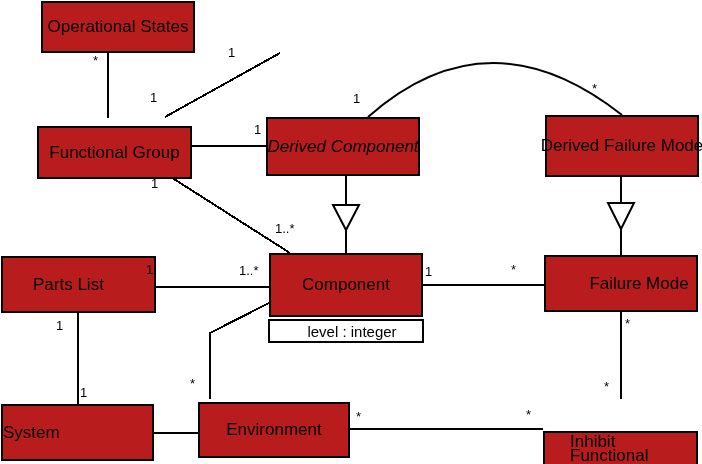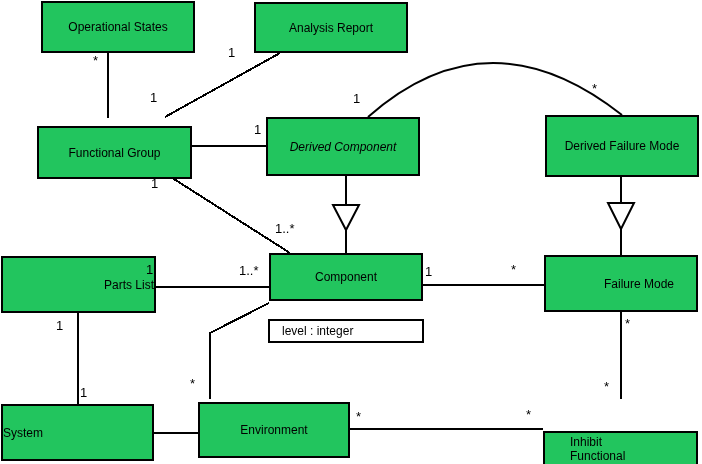--- a/index.html
+++ b/index.html
@@ -18,44 +18,45 @@
   }
   #wires {
     position: absolute;
     left: 0;
     top: 0;
   }
   .uml-class {
     position: absolute;
     box-sizing: border-box;
     border: 2px solid #000000;
-    background: #22c55e;
+    background: #b91c1c;
     display: flex;
     align-items: center;
     justify-content: center;
-    font-size: 12px;
+    font-size: 17px;
     line-height: 14px;
     white-space: nowrap;
   }
   .uml-class.align-left {
     justify-content: flex-start;
   }
   .uml-class.align-top {
     align-items: flex-start;
     white-space: normal;
   }
   .attr-compartment {
     position: absolute;
     box-sizing: border-box;
     border: 2px solid #000000;
     background: #ffffff;
     display: flex;
     align-items: center;
-    font-size: 12px;
+    font-size: 15px;
     white-space: nowrap;
+    justify-content: center;
   }
   .mlabel {
     position: absolute;
     font-size: 13px;
     line-height: 12px;
     white-space: nowrap;
   }
   .two-line span { display: block; }
 </style>
 </head>
@@ -99,41 +100,38 @@
     <g stroke="#000000" stroke-width="2" fill="#ffffff" shape-rendering="auto">
       <polygon points="333,205 359,205 346,230"></polygon>
       <polygon points="608,203 634,203 621,229"></polygon>
     </g>
   </svg>
 
   <div class="uml-class" style="left:41px; top:1px; width:154px; height:52px;">
     <span>Operational States</span>
   </div>
 
-  <div class="uml-class" style="left:254px; top:2px; width:154px; height:51px;">
-    <span>Analysis Report</span>
-  </div>
 
   <div class="uml-class" style="left:37px; top:118px; width:155px; height:53px;margin-top:8px;">
     <span>Functional Group</span>
   </div>
 
   <div class="uml-class" style="left:266px; top:117px; width:154px; height:59px;font-style:italic;">
     <span>Derived Component</span>
   </div>
 
   <div class="uml-class" style="left:545px; top:115px; width:154px; height:62px;">
     <span>Derived Failure Mode</span>
   </div>
 
-  <div class="uml-class align-left" style="left:1px; top:256px; width:155px; height:57px; padding-left:30px;justify-content:flex-end;">
+  <div class="uml-class align-left" style="left:1px; top:256px; width:155px; height:57px; padding-left:30px;">
     <span>Parts List</span>
   </div>
 
-  <div class="uml-class" style="left:269px; top:253px; width:154px; height:48px;">
+  <div class="uml-class" style="left:269px; top:253px; width:154px; height:64px;">
     <span>Component</span>
   </div>
   <div class="attr-compartment" style="left:268px; top:319px; width:156px; height:24px; padding-left:12px;">
     <span>level : integer</span>
   </div>
 
   <div class="uml-class" style="left:544px; top:255px; width:154px; height:57px;padding-left:36px;">
     <span>Failure Mode</span>
   </div>
 

